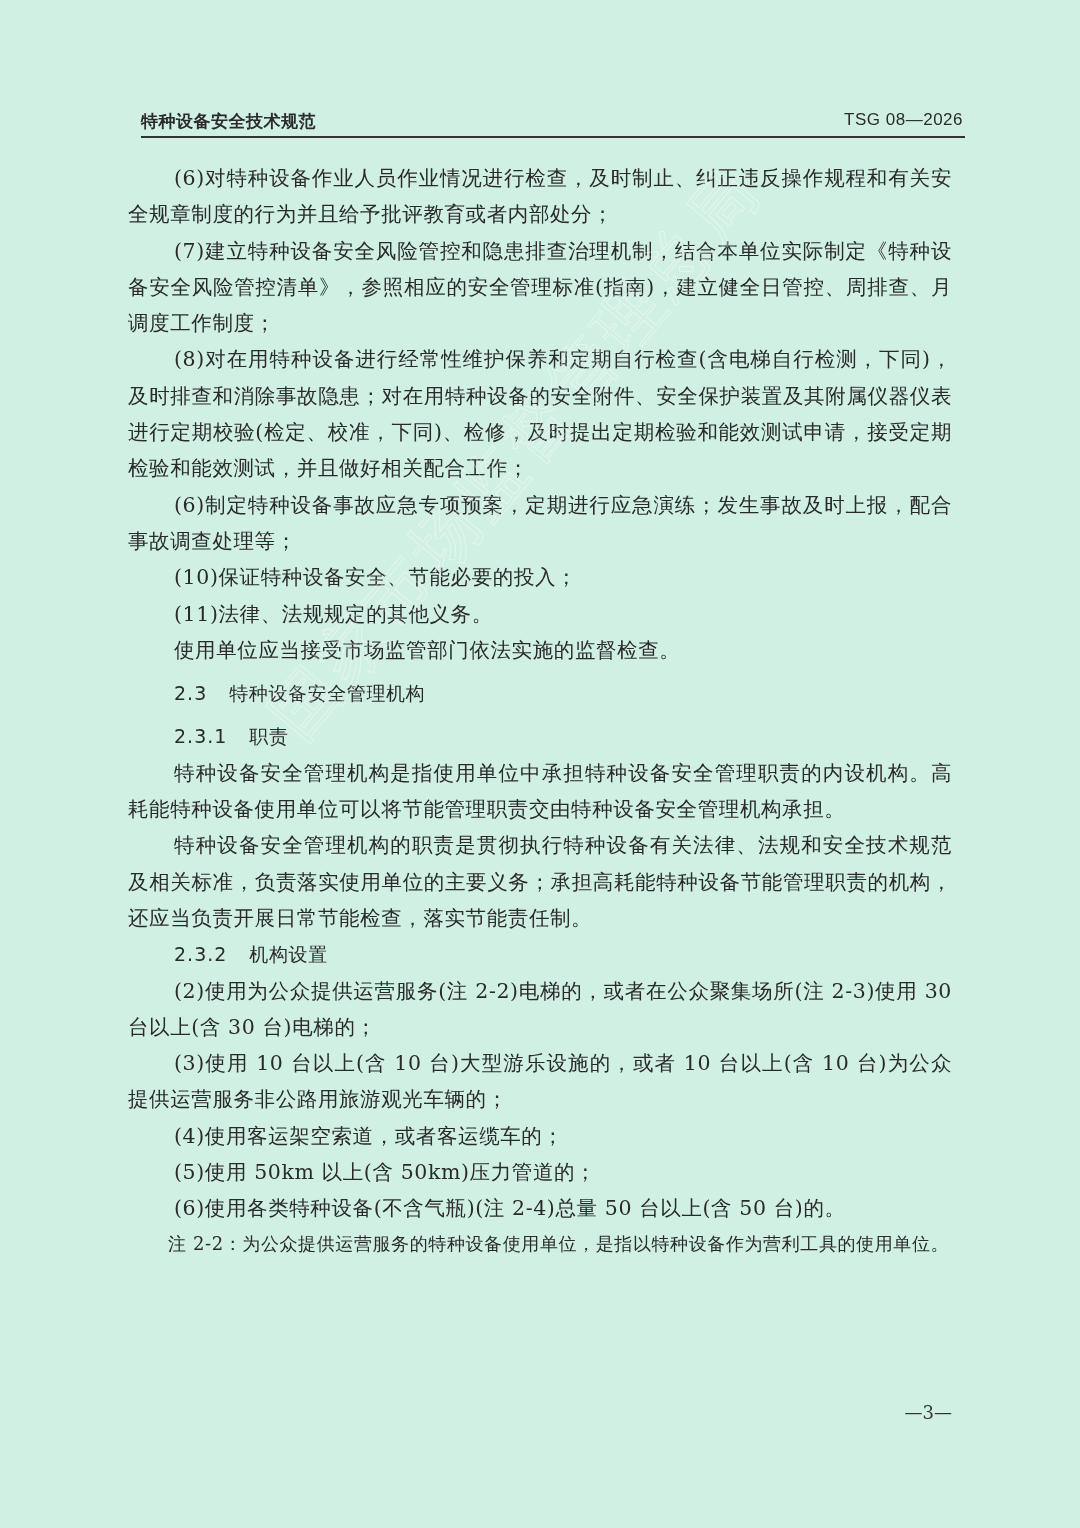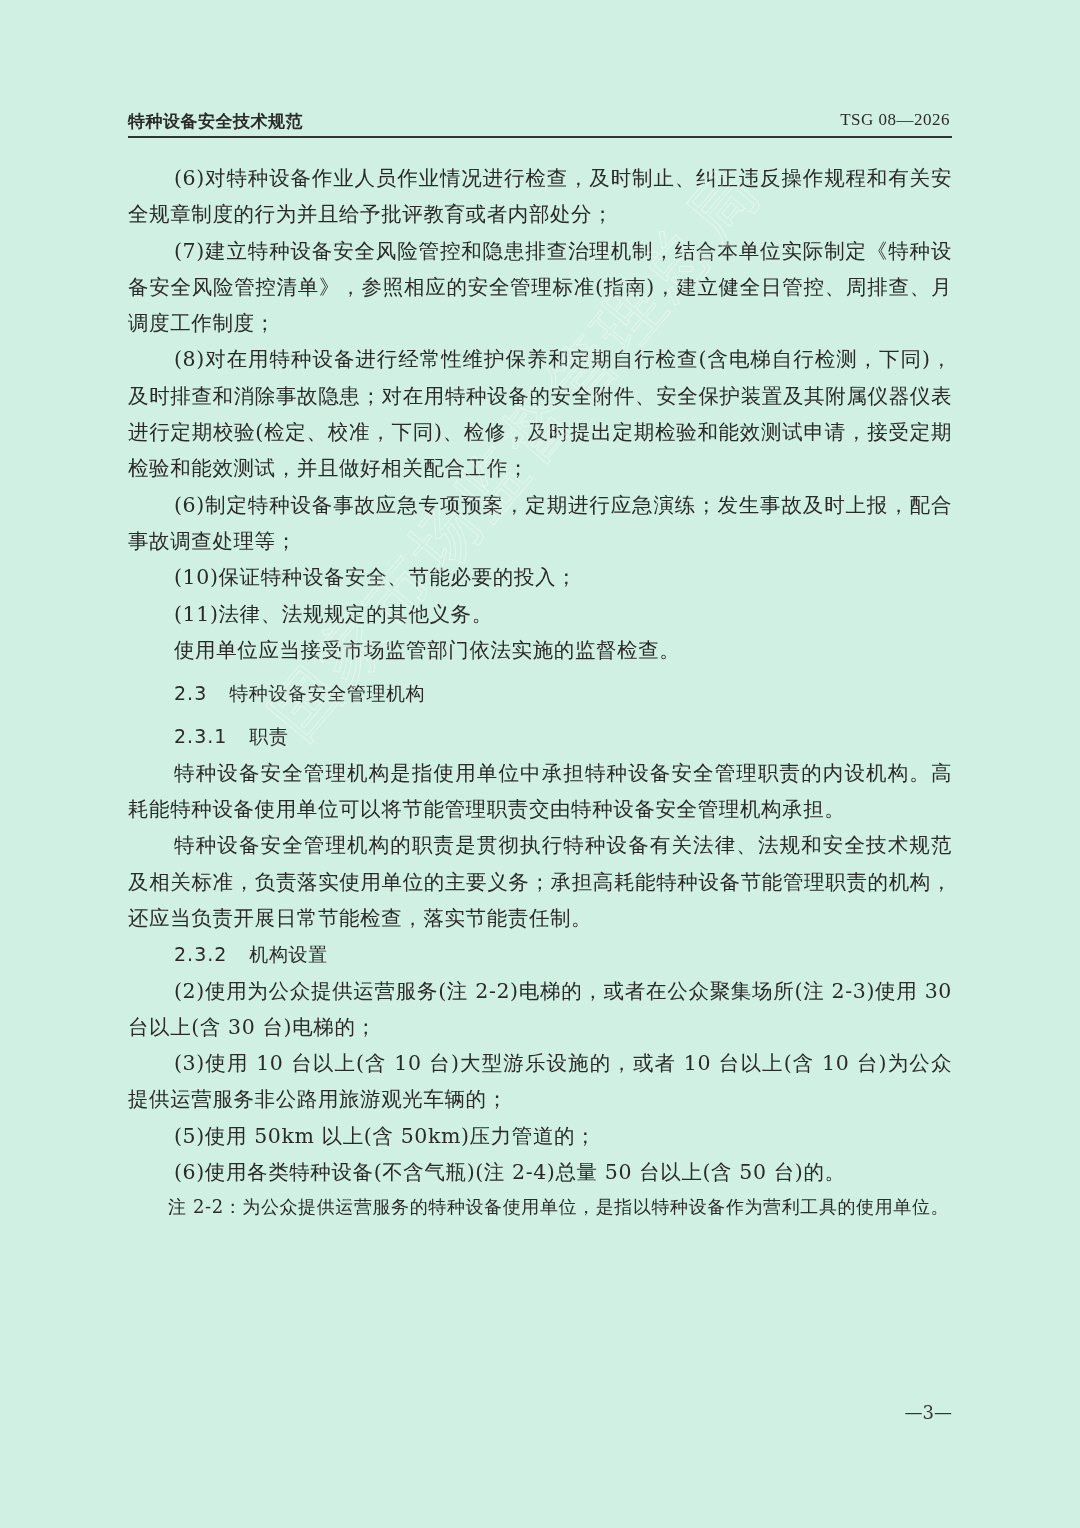--- a/index.html
+++ b/index.html
@@ -16,26 +16,26 @@
       color: #2a2a2a;
     }
     .page {
       position: absolute;
       left: 0; top: 0;
       width: 1080px;
       height: 1528px;
     }
     .header {
       position: absolute;
-      left: 128px;
+      left: 141px;
       top: 108px;
       width: 824px;
       height: 28px;
       border-bottom: 2px solid #333;
-      font-family: Liberation Serif, serif;
+      font-family: Liberation Sans, sans-serif;
       font-weight: bold;
       font-size: 17px;
       color: #2b2b2b;
     }
     .header .left {
       position: absolute;
       left: 0;
       top: 2px;
       letter-spacing: 0.5px;
     }
@@ -142,20 +142,21 @@
       <span class="num">2.3.1</span><span>职责</span>
     </p>
     <p class="p indent">特种设备安全管理机构是指使用单位中承担特种设备安全管理职责的内设机构。高耗能特种设备使用单位可以将节能管理职责交由特种设备安全管理机构承担。</p>
     <p class="p indent">特种设备安全管理机构的职责是贯彻执行特种设备有关法律、法规和安全技术规范及相关标准，负责落实使用单位的主要义务；承担高耗能特种设备节能管理职责的机构，还应当负责开展日常节能检查，落实节能责任制。</p>
 
     <p class="heading">
       <span class="num">2.3.2</span><span>机构设置</span>
     </p>
     <p class="p indent">(2)使用为公众提供运营服务(注 2-2)电梯的，或者在公众聚集场所(注 2-3)使用 30 台以上(含 30 台)电梯的；</p>
     <p class="p indent">(3)使用 10 台以上(含 10 台)大型游乐设施的，或者 10 台以上(含 10 台)为公众提供运营服务非公路用旅游观光车辆的；</p>
+    <p class="p indent">(4)使用客运架空索道，或者客运缆车的；</p>
     <p class="p indent">(5)使用 50km 以上(含 50km)压力管道的；</p>
     <p class="p indent">(6)使用各类特种设备(不含气瓶)(注 2-4)总量 50 台以上(含 50 台)的。</p>
 
     <p class="note">注 2-2：为公众提供运营服务的特种设备使用单位，是指以特种设备作为营利工具的使用单位。</p>
   </div>
 
   <div class="page-number">—3—</div>
 
   <div class="watermark">国家市场监督管理总局</div>
 

